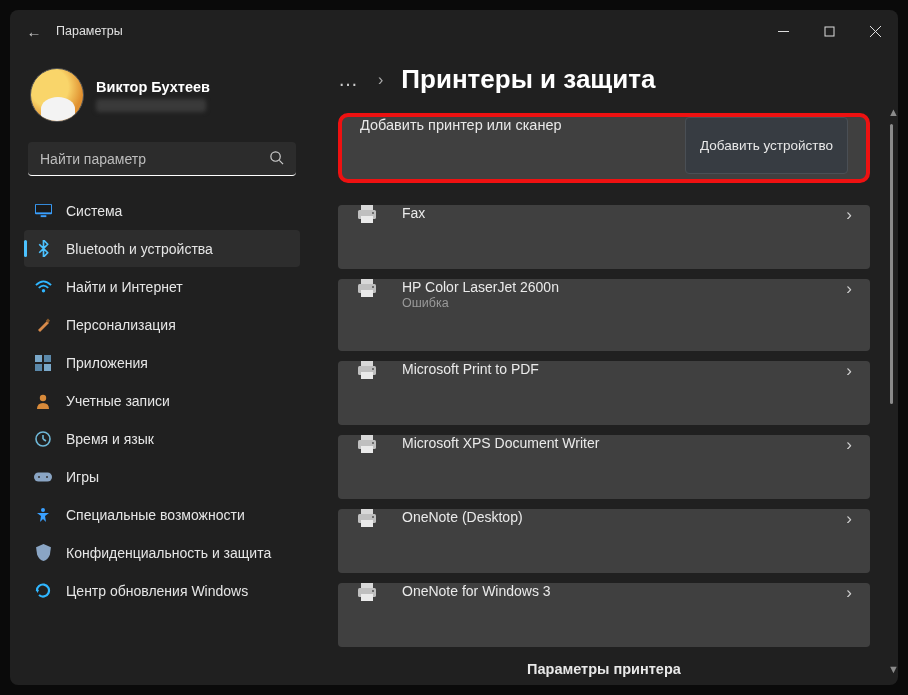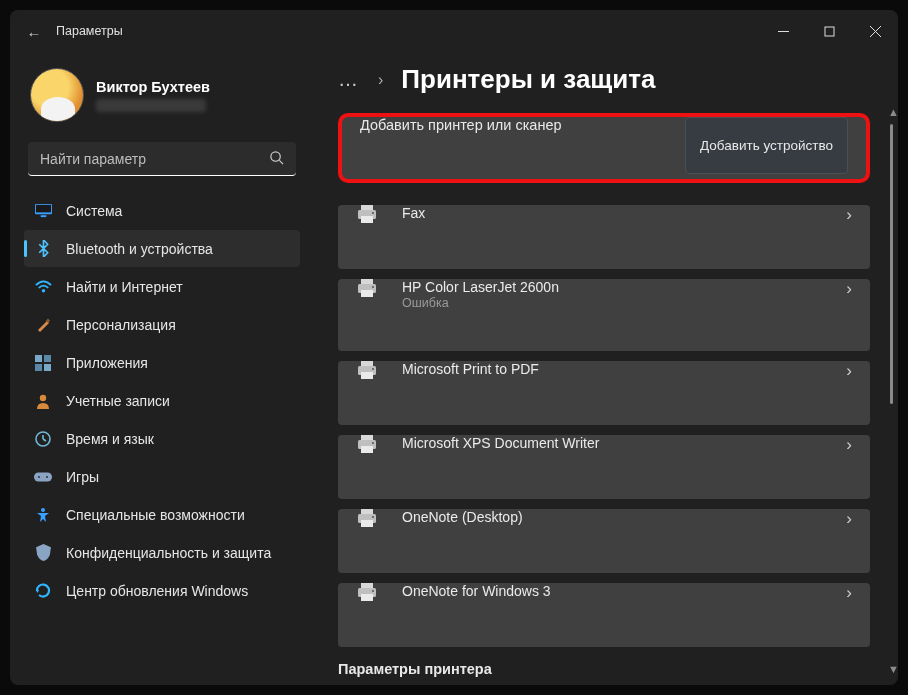--- a/index.html
+++ b/index.html
@@ -137,20 +137,21 @@
   .p-icon svg { width:22px; height:20px; }
   .p-text { display:flex; flex-direction:column; }
   .p-name { color: #eaeaea; font-size: 14px; }
   .p-status { color: #9a9a9a; font-size: 12.5px; margin-top: 1px; }
   .chevron {
     margin-left: auto; color: #cfcfcf; font-size: 17px; font-weight: 300;
   }
   .section-h {
     color: #e8e8e8; font-size: 14.5px; font-weight: 600;
     margin-top: 14px;
+    text-align: center;
   }
   .scrollbar {
     position: absolute; right: 2px; top: 52px; bottom: 8px; width: 6px;
   }
   .scrollbar .thumb {
     position: absolute; left:0; width: 3px; background:#8b8b8b;
     border-radius: 2px; top: 20px; height: 280px;
   }
   .scrollbar .arrow {
     position:absolute; left:-2px; color:#8b8b8b; font-size:11px;

